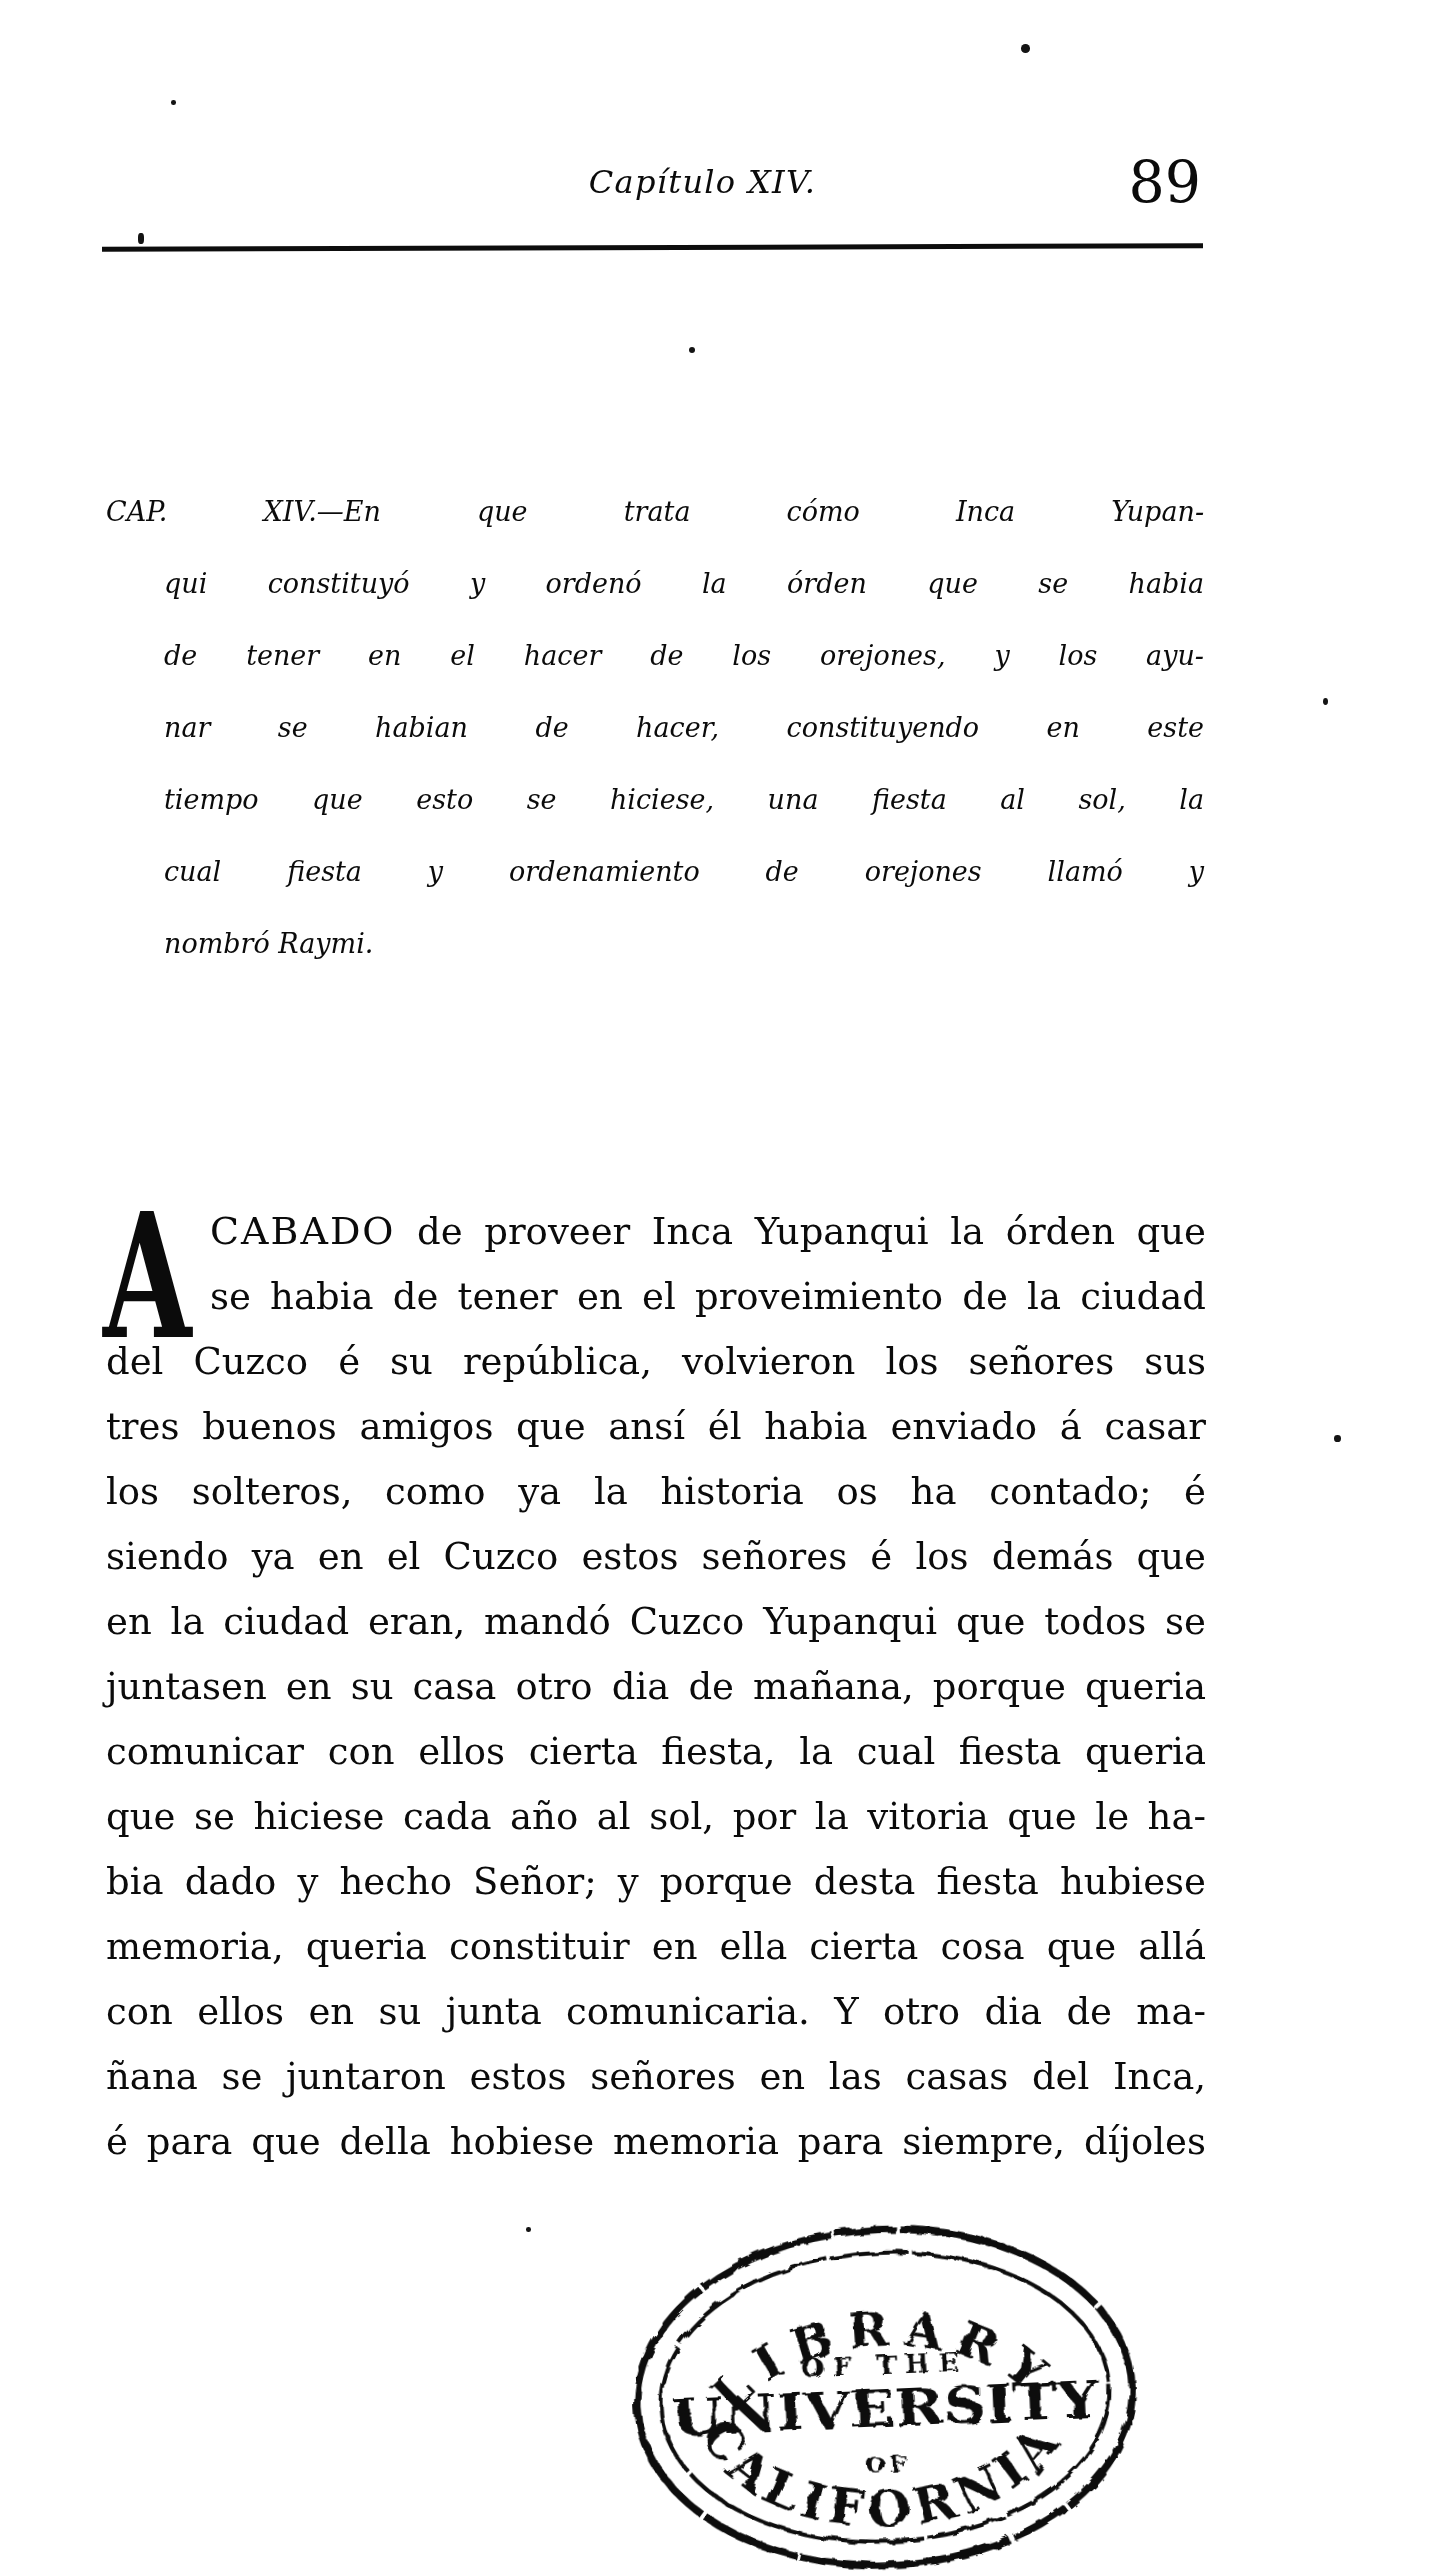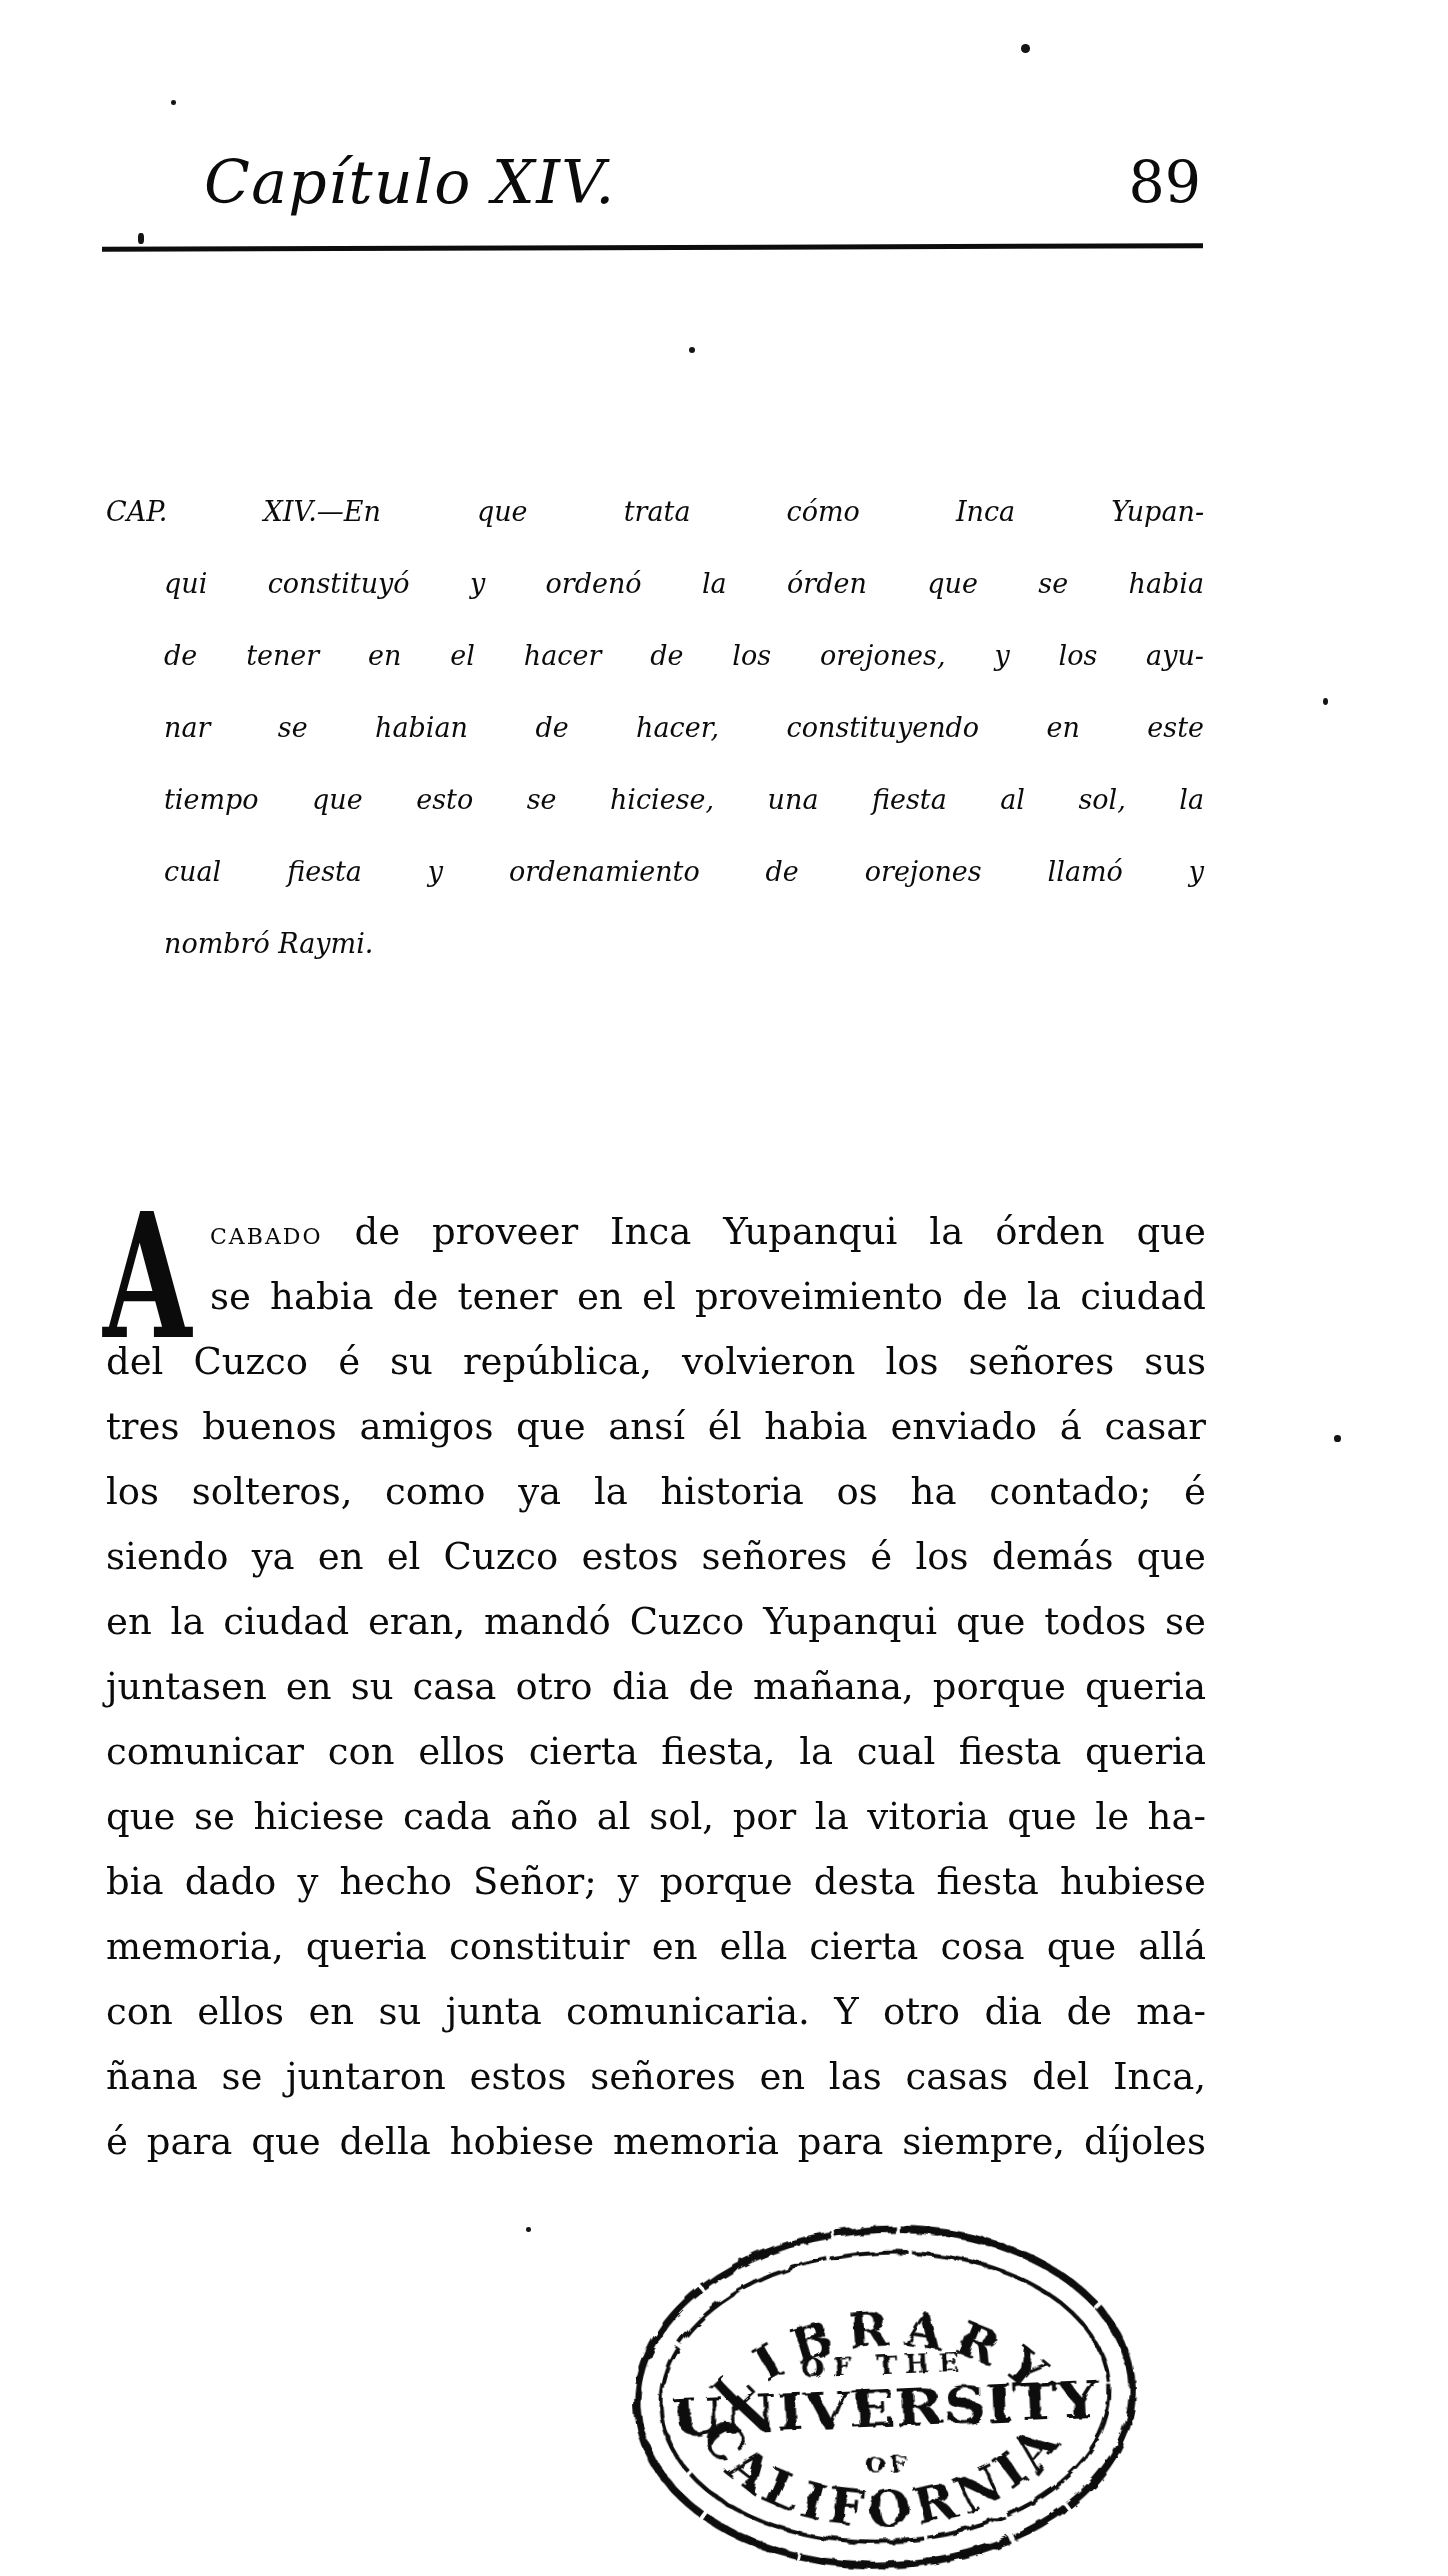--- a/index.html
+++ b/index.html
@@ -1,42 +1,42 @@
 <!DOCTYPE html>
 <html style="font-size:10.7px"><head>
 <meta charset="utf-8">
 <style>
   html,body{margin:0;padding:0;background:#ffffff;}
   .page{position:relative;width:1448px;height:2576px;background:#ffffff;
         font-family:"DejaVu Serif", serif;color:#0b0b0b;overflow:hidden;}
 
   
   .header{position:absolute;left:104px;top:152px;width:1097px;height:60px;}
-  .title{text-align:left;padding-left:100px;font-style:italic;font-size:60px;
+  .title{text-align:center;padding-left:100px;font-style:italic;font-size:32px;
          line-height:60px;letter-spacing:1.3px;}
   .pagenum{position:absolute;right:0;top:0;font-size:57px;line-height:60px;}
   .rule{position:absolute;left:102px;top:245px;width:1101px;height:4.7px;
         background:#0d0d0d;transform:rotate(-0.18deg);}
 
   
   .summary{position:absolute;left:106px;top:476px;width:1098px;
            font-style:italic;font-size:27px;line-height:72px;}
   .summary .line{height:72px;text-align:justify;text-align-last:justify;
                  white-space:normal;overflow:visible;}
   .summary .line.ind{padding-left:58px;}
   .summary .line.endline{text-align-last:left;}
 
   
   .bodytext{position:absolute;left:106px;top:1199px;width:1100px;
             font-size:37px;line-height:65px;}
   .bodytext .line{height:65px;text-align:justify;text-align-last:justify;}
   .dropcap{float:left;width:92px;height:126px;margin-right:12px;position:relative;}
   .dropcap span{position:absolute;left:-2.7px;top:-9.4px;font-size:173px;line-height:173px;
                 transform:scaleX(0.66);transform-origin:left top;font-weight:bold;}
-  .caps{font-size:22px;letter-spacing:2px;}
+  .caps{font-size:38px;letter-spacing:2px;}
 
   
   .stamp{position:absolute;left:621px;top:2222px;width:528px;height:351px;
          transform:rotate(-2.5deg);}
 
   
   .speck{position:absolute;background:#141414;border-radius:50%;}
 </style>
 </head>
 <body>

